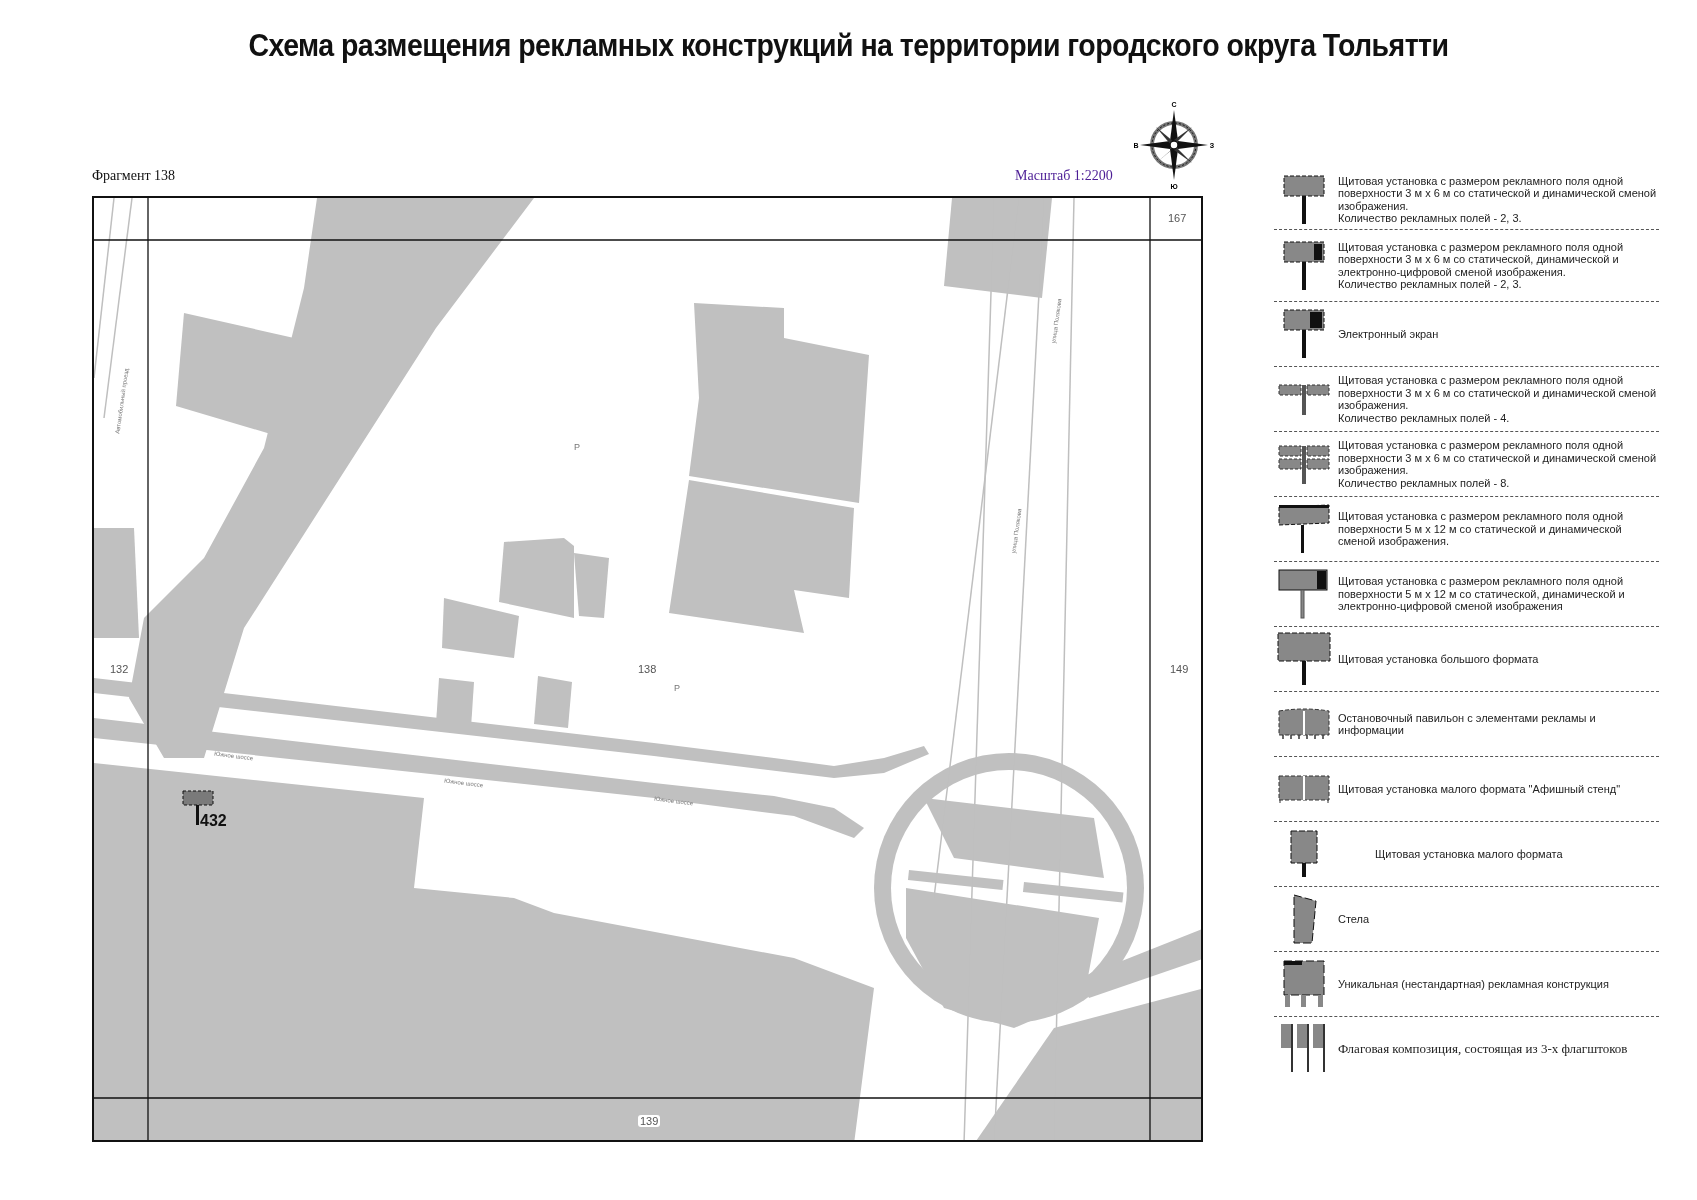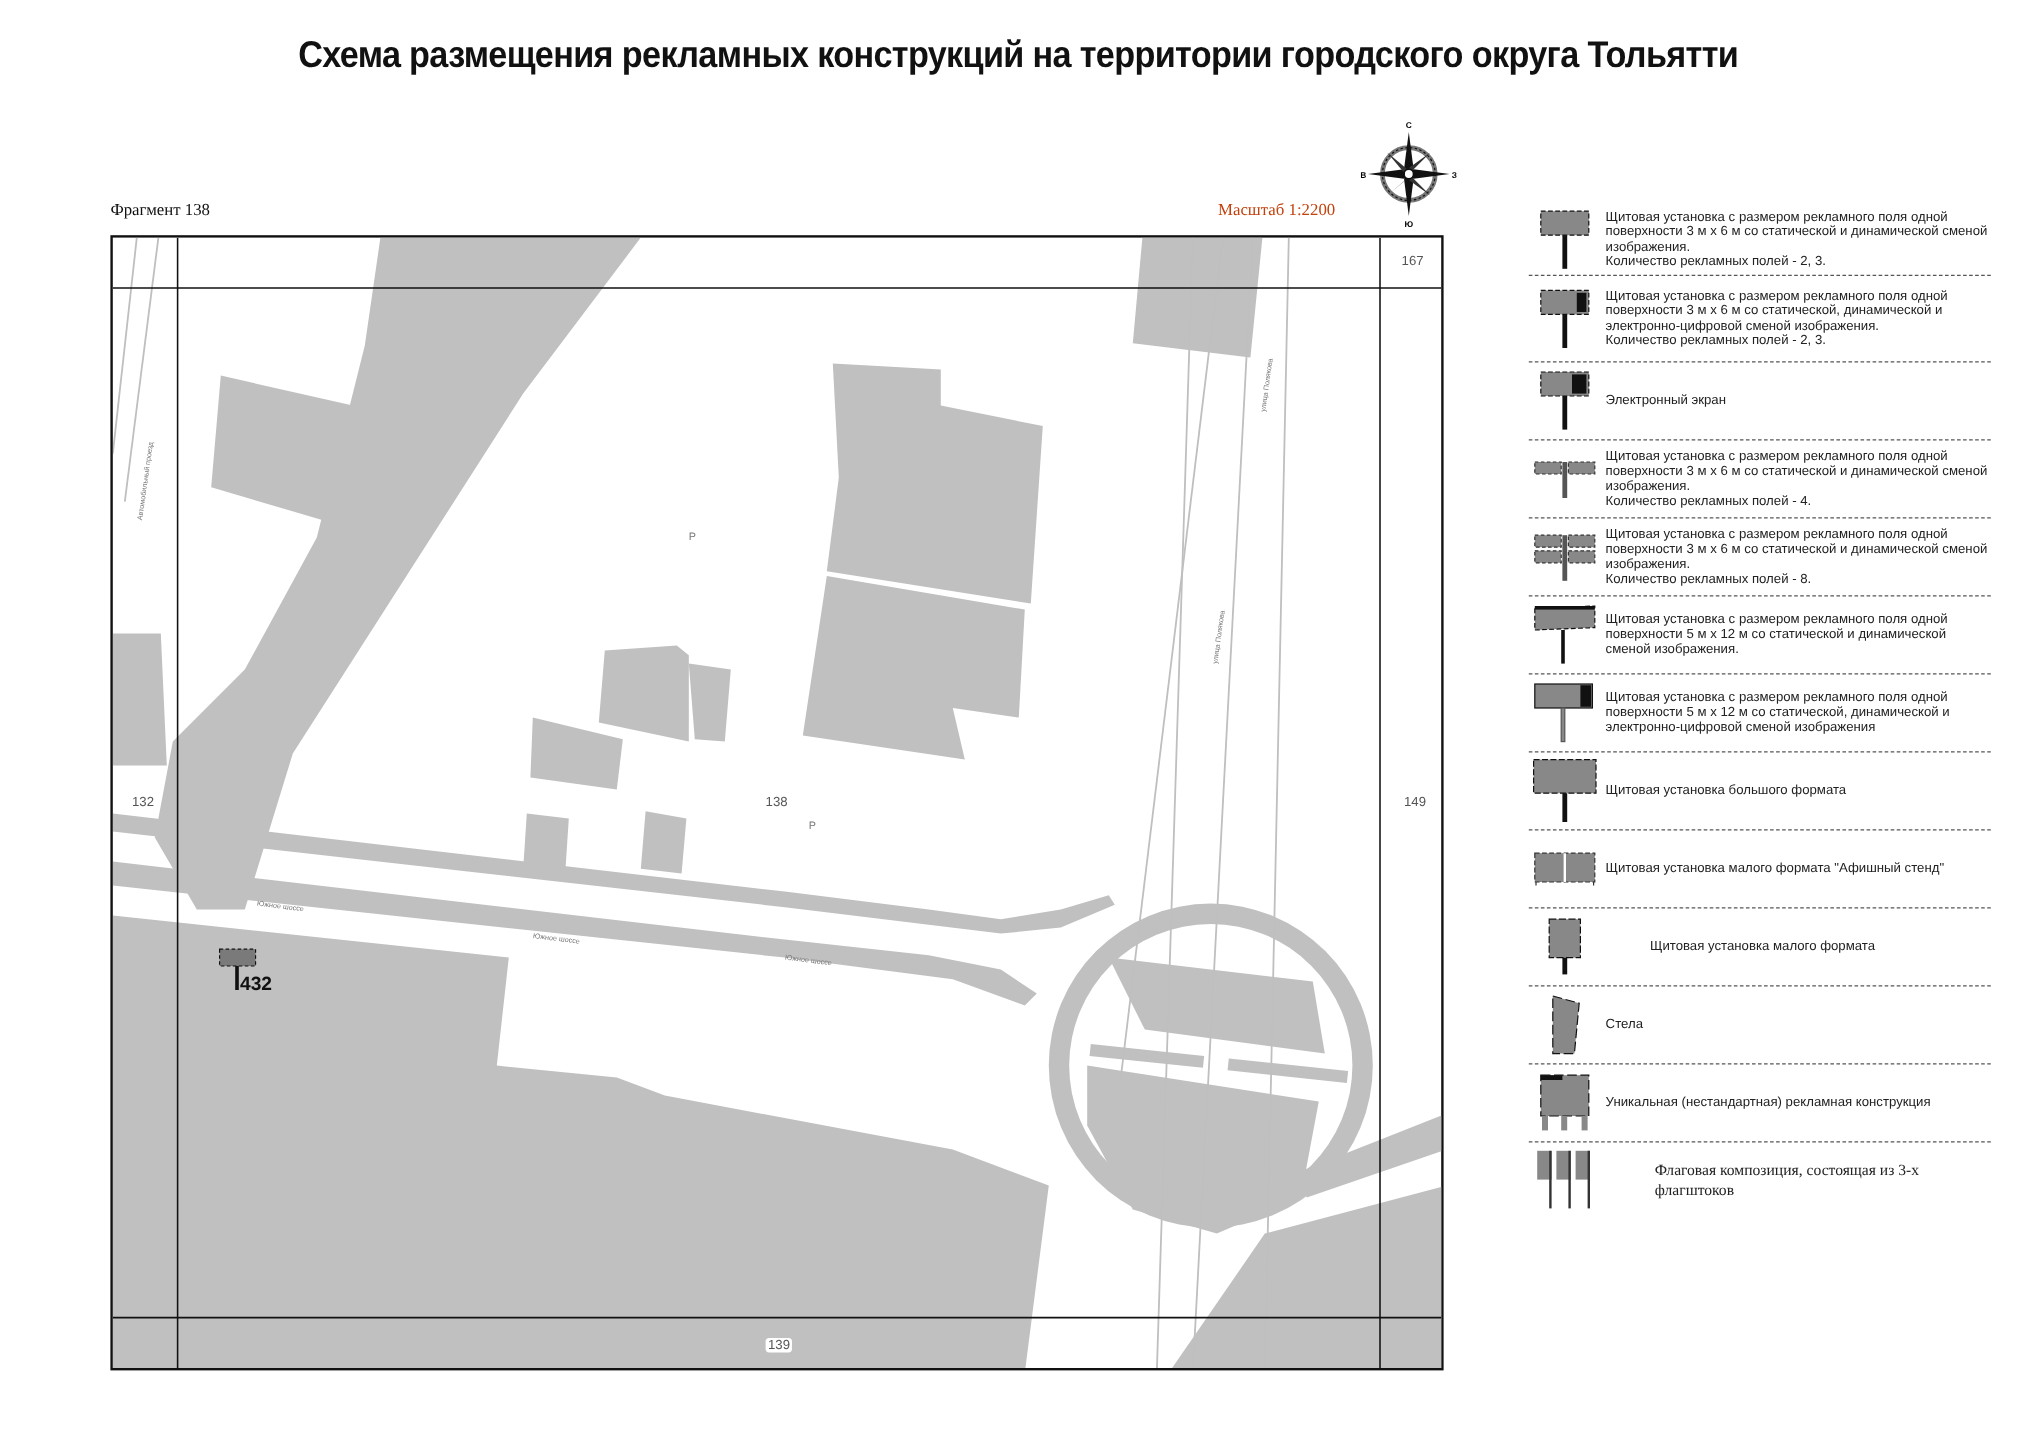--- a/index.html
+++ b/index.html
@@ -1,31 +1,31 @@
 <!DOCTYPE html>
 <html><head>
 <meta charset="utf-8">
 <style>
   html, body { margin:0; padding:0; background:#ffffff; }
   body { width:1697px; height:1200px; position:relative; overflow:hidden; font-family:"Liberation Sans", sans-serif; color:#111; }
   .title { position:absolute; left:0; width:1697px; top:28px; text-align:center; font-family:"Liberation Sans", sans-serif; font-weight:bold; font-size:31px; letter-spacing:-0.6px; transform:scaleX(0.92); transform-origin:center; color:#111; }
   .frag { position:absolute; left:92px; top:168px; font-family:"Liberation Serif", serif; font-size:14px; color:#111; }
-  .scale { position:absolute; left:1015px; top:168px; font-family:"Liberation Serif", serif; font-size:14px; color:#c2410c; }
+  .scale { position:absolute; left:1015px; top:168px; font-family:"Liberation Serif", serif; font-size:14px; color:#4c1d95; }
   .compass { position:absolute; left:1134px; top:100px; width:80px; height:90px; }
   .map { position:absolute; left:92px; top:196px; width:1111px; height:946px; border:2px solid #111; box-sizing:border-box; overflow:hidden; background:#fff; }
   .map svg { position:absolute; left:0; top:0; }
   .tile-label { position:absolute; font-size:11px; color:#555; background:#fff; padding:0 2px; border-radius:3px; }
   .marker { position:absolute; }
   .marker-num { position:absolute; font-weight:bold; font-size:16px; color:#111; font-family:"Liberation Sans", sans-serif; }
   .legend { position:absolute; left:1274px; top:170px; width:385px; }
   .legend-row { position:relative; border-bottom:1.5px dashed #555; display:flex; align-items:center; box-sizing:border-box; }
   .legend-row:last-child { border-bottom:none; }
   .legend-icon { width:60px; flex:0 0 60px; display:flex; justify-content:center; align-items:center; }
   .legend-text { font-size:11px; line-height:12.5px; color:#222; padding-left:4px; white-space:pre-line; }
-  .legend-text.serif { font-family:"Liberation Serif", serif; font-size:13px; line-height:17px;margin-left:41px; }
+  .legend-text.serif { font-family:"Liberation Serif", serif; font-size:13px; line-height:17px; }
   .road-label { position:absolute; font-size:6px; color:#777; white-space:nowrap; }
 </style>
 </head>
 <body>
 
 <div class="title">Схема размещения рекламных конструкций на территории городского округа Тольятти</div>
 <div class="frag">Фрагмент 138</div>
 <div class="scale">Масштаб 1:2200</div>
 
 <svg class="compass" viewBox="0 0 80 90">
@@ -209,20 +209,37 @@
     <div class="legend-icon">
         <svg width="56" height="56" viewBox="0 0 56 56">
           <rect x="2" y="2" width="52" height="28" fill="#888" stroke="#111" stroke-dasharray="5 2"></rect>
           <rect x="26" y="30" width="4" height="24" fill="#111"></rect>
         </svg>
       </div>
     <div class="legend-text">Щитовая установка большого формата</div>
   </div>
   <div class="legend-row" style="height:65px;">
     <div class="legend-icon">
+        <svg width="54" height="34" viewBox="0 0 54 34">
+          <path d="M2,4 Q27,0 52,4 L52,28 L2,28 Z" fill="#888" stroke="#333" stroke-dasharray="4 2"></path>
+          <line x1="27" y1="4" x2="27" y2="28" stroke="#fff" stroke-width="2"></line>
+          <g stroke="#333" stroke-width="1.5">
+            <line x1="6" y1="28" x2="6" y2="32"></line>
+            <line x1="14" y1="28" x2="14" y2="32"></line>
+            <line x1="22" y1="28" x2="22" y2="32"></line>
+            <line x1="30" y1="28" x2="30" y2="32"></line>
+            <line x1="38" y1="28" x2="38" y2="32"></line>
+            <line x1="46" y1="28" x2="46" y2="32"></line>
+          </g>
+        </svg>
+      </div>
+    <div class="legend-text">Остановочный павильон с элементами рекламы и информации</div>
+  </div>
+  <div class="legend-row" style="height:65px;">
+    <div class="legend-icon">
         <svg width="54" height="30" viewBox="0 0 54 30">
           <rect x="2" y="2" width="50" height="24" fill="#888" stroke="#333" stroke-dasharray="4 2"></rect>
           <line x1="27" y1="2" x2="27" y2="26" stroke="#fff" stroke-width="2"></line>
           <line x1="3" y1="26" x2="3" y2="29" stroke="#333"></line>
           <line x1="51" y1="26" x2="51" y2="29" stroke="#333"></line>
         </svg>
       </div>
     <div class="legend-text">Щитовая установка малого формата "Афишный стенд"</div>
   </div>
   <div class="legend-row" style="height:65px;gap:37px;">

